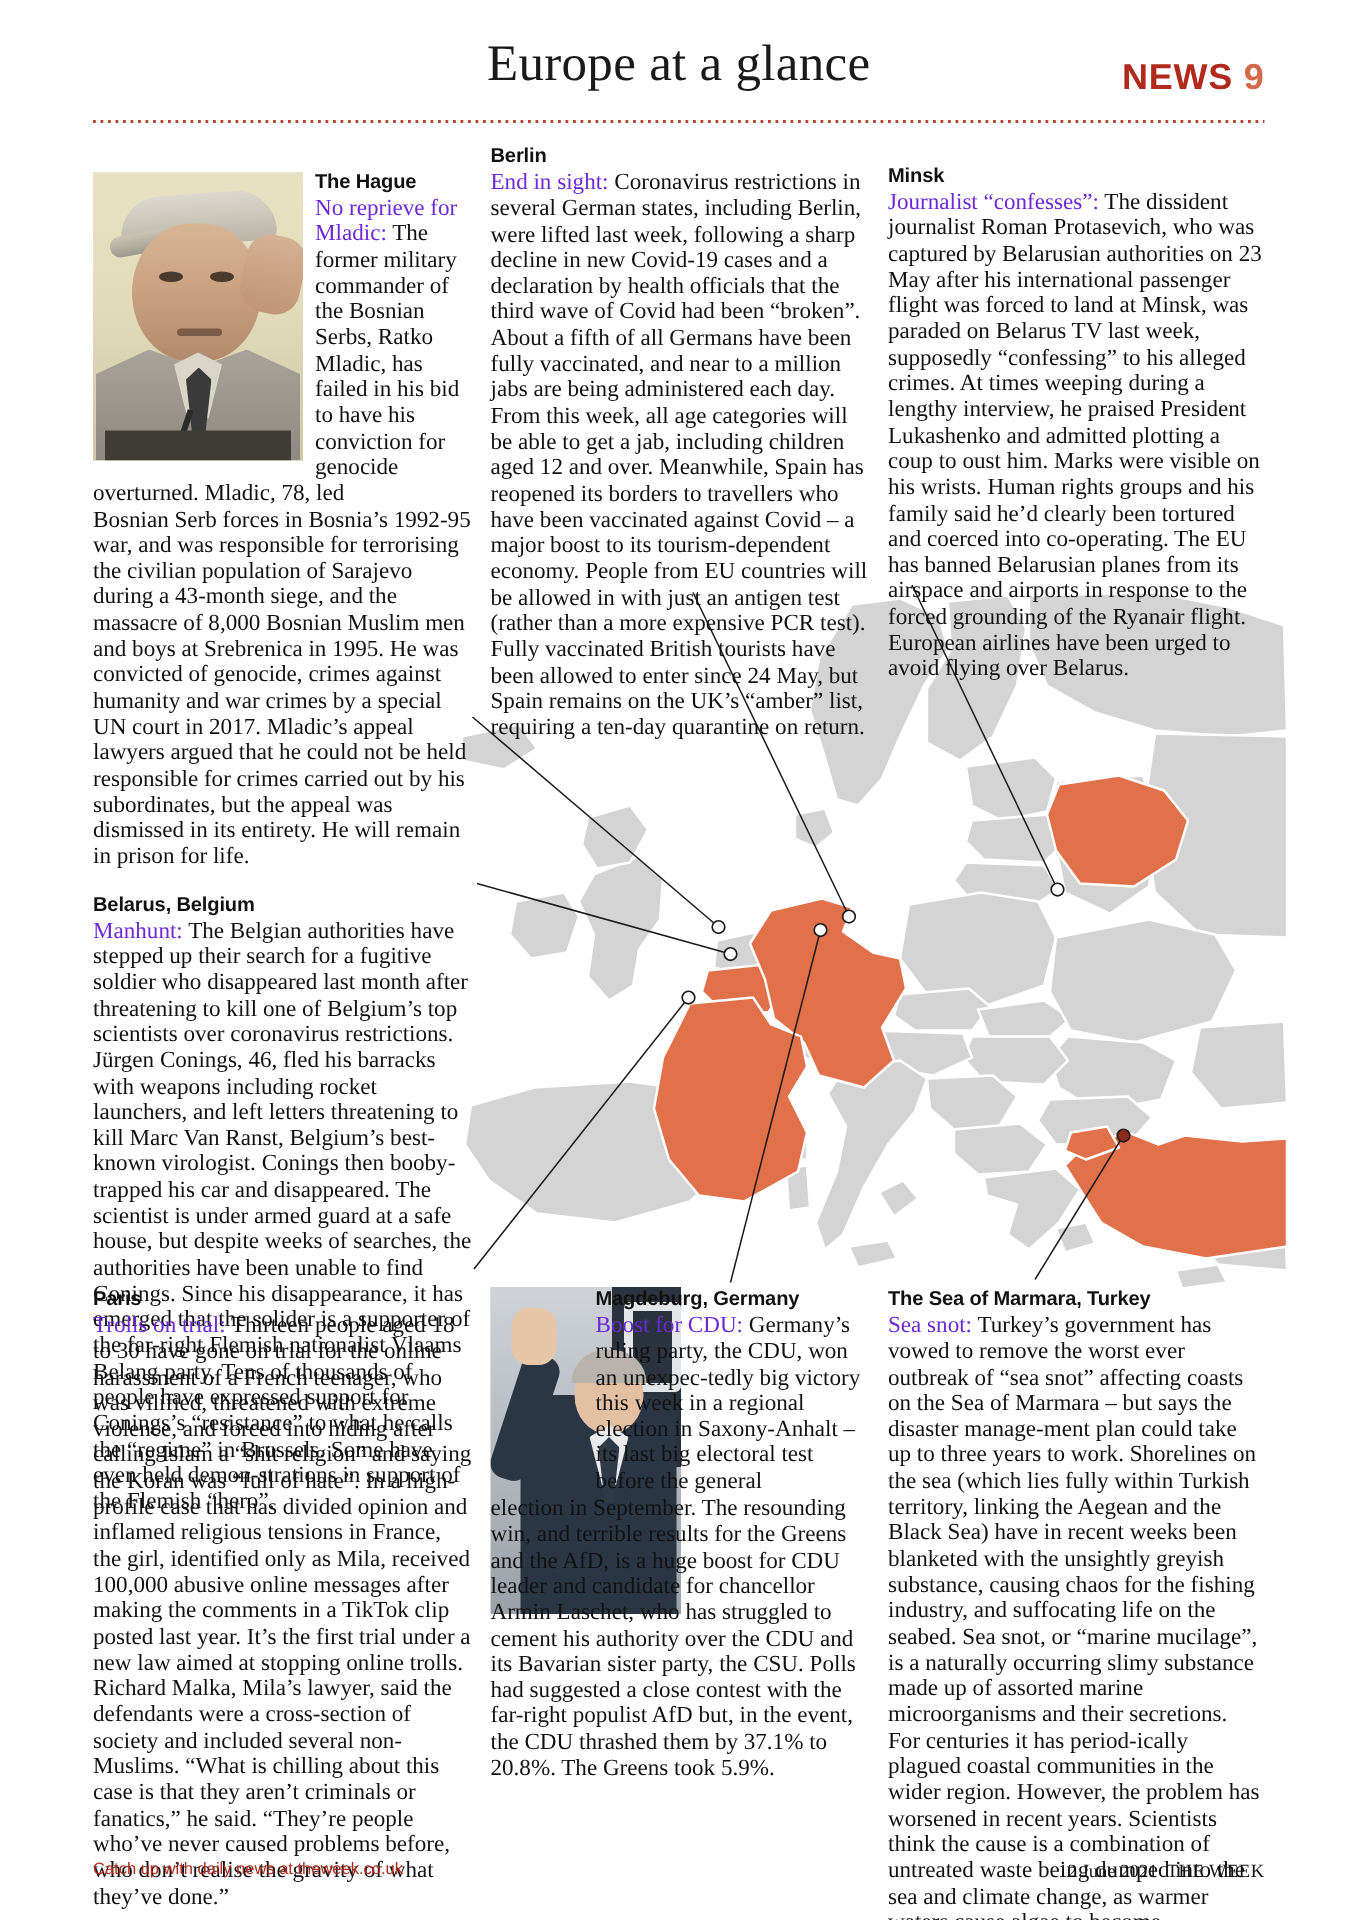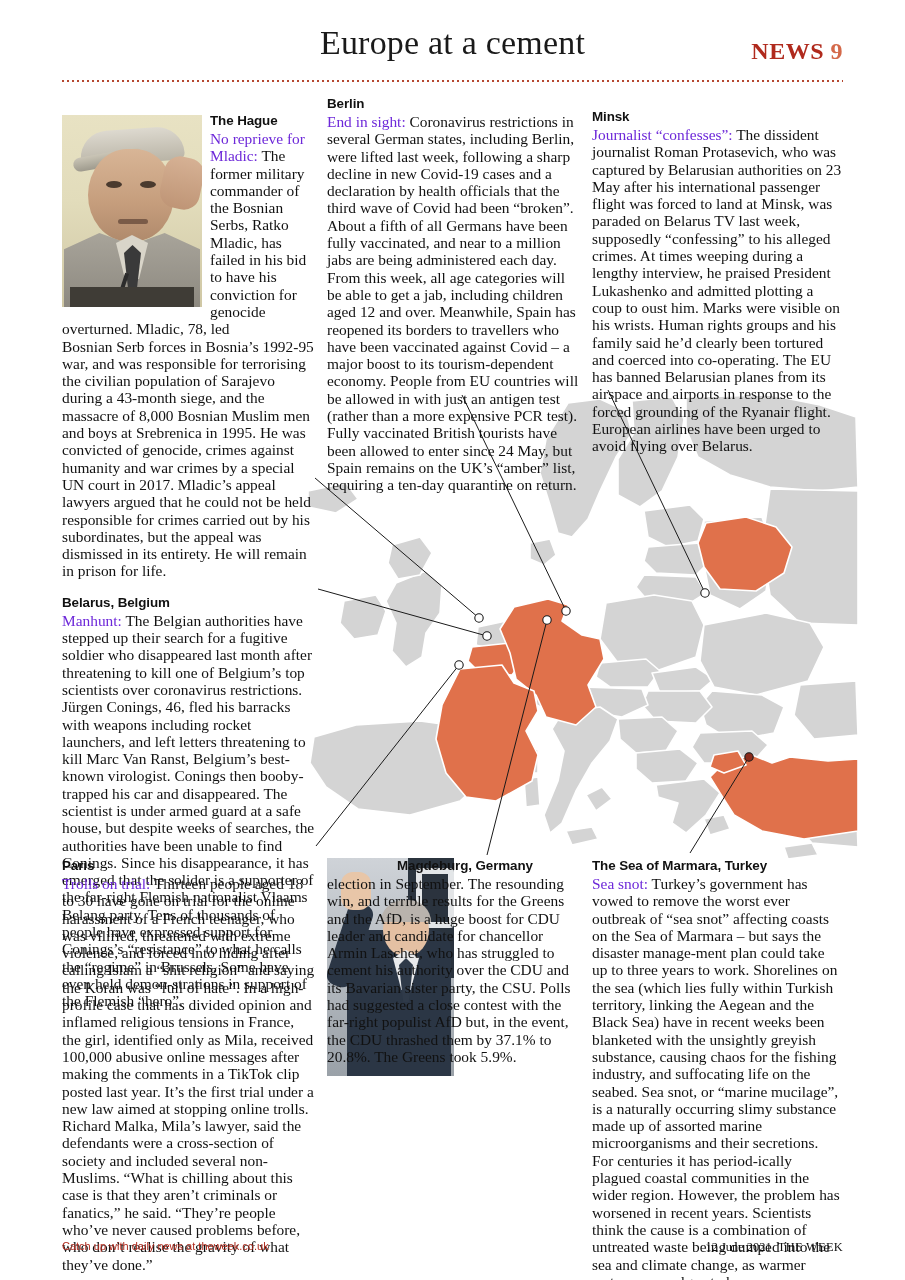--- a/index.html
+++ b/index.html
@@ -5,21 +5,21 @@
   html,body{margin:0;padding:0;background:#ffffff;}
   body{width:905px;height:1280px;position:relative;font-family:"Liberation Serif",serif;color:#111;}
 
   .page{position:absolute;left:0;top:0;width:905px;height:1280px;overflow:hidden;background:#fff;}
 
   
   .masthead{position:absolute;left:62px;top:24px;width:781px;height:54px;}
   .masthead-title{position:absolute;left:0;top:0;width:781px;text-align:center;
       font-family:"Liberation Serif",serif;font-size:34px;font-weight:400;color:#1a1a1a;
       letter-spacing:.2px;}
-  .masthead-news{position:absolute;right:0;top:14px;font-family:Liberation Serif, serif;
+  .masthead-news{position:absolute;right:0;top:14px;font-family:Liberation Sans, sans-serif;
       font-size:24px;font-weight:700;color:#b02a1d;letter-spacing:.5px;margin-left:33px;}
   .masthead-news .pg{color:#d4694a;}
   .rule-dots{position:absolute;left:62px;top:80px;width:781px;height:2px;
       background-image:linear-gradient(to right,#b5472f 0 2px,transparent 2px 5px);
       background-size:5px 2px;background-repeat:repeat-x;}
 
   
   .map-layer{position:absolute;left:300px;top:395px;width:560px;height:470px;}
   .map-layer svg{display:block;}
 
@@ -98,21 +98,21 @@
       clip-path:polygon(50% 0,100% 20%,68% 100%,32% 100%,0 20%);}
   .md-tie{position:absolute;left:72px;top:100px;width:14px;height:44px;background:#2f3a49;
       clip-path:polygon(50% 0,100% 16%,70% 100%,30% 100%,0 16%);}
 </style>
 </head>
 <body>
 
 <div class="page">
 
   <div class="masthead">
-    <div class="masthead-title">Europe at a cement</div>
+    <div class="masthead-title">Europe at a glance</div>
     <div class="masthead-news"><span>NEWS</span> <span class="pg">9</span></div>
   </div>
   <div class="rule-dots"></div>
 
   <div class="map-layer">
     <svg width="560" height="470" viewBox="0 0 560 470">
       <g fill="#d4d4d4" stroke="#ffffff" stroke-width="1.6" stroke-linejoin="round">
 
         <path d="M268 8 L300 4 L326 16 L332 38 L316 62 L300 96 L288 124 L272 142 L258 138 L250 110 L240 78 L246 44 Z"></path>
 
@@ -277,20 +277,21 @@
       <div class="md-head"></div>
       <div class="md-hair"></div>
       <div class="md-shirt"></div>
       <div class="md-tie"></div>
     </div>
   </div>
 
   <div class="col bottom-mid">
     <div class="headcol">
       <div class="kicker">Magdeburg, Germany</div>
+      <p class="body"><span class="lede">Boost for CDU:</span><span> Germany’s ruling party, the CDU, won an unexpec-tedly big victory this week in a regional election in Saxony-Anhalt – its last big electoral test before the general</span></p>
     </div>
     <p class="body" style="margin-top:1px;">election in September. The resounding win, and terrible results for the Greens and the AfD, is a huge boost for CDU leader and candidate for chancellor Armin Laschet, who has struggled to cement his authority over the CDU and its Bavarian sister party, the CSU. Polls had suggested a close contest with the far-right populist AfD but, in the event, the CDU thrashed them by 37.1% to 20.8%. The Greens took 5.9%.</p>
   </div>
 
   <div class="col col3" style="top:96px;margin-top:13px;">
     <div class="story">
       <div class="kicker">Minsk</div>
       <p class="body"><span class="lede">Journalist “confesses”:</span><span> The dissident journalist Roman Protasevich, who was captured by Belarusian authorities on 23 May after his international passenger flight was forced to land at Minsk, was paraded on Belarus TV last week, supposedly “confessing” to his alleged crimes. At times weeping during a lengthy interview, he praised President Lukashenko and admitted plotting a coup to oust him. Marks were visible on his wrists. Human rights groups and his family said he’d clearly been tortured and coerced into co-operating. The EU has banned Belarusian planes from its airspace and airports in response to the forced grounding of the Ryanair flight. European airlines have been urged to avoid flying over Belarus.</span></p>
     </div>
   </div>

